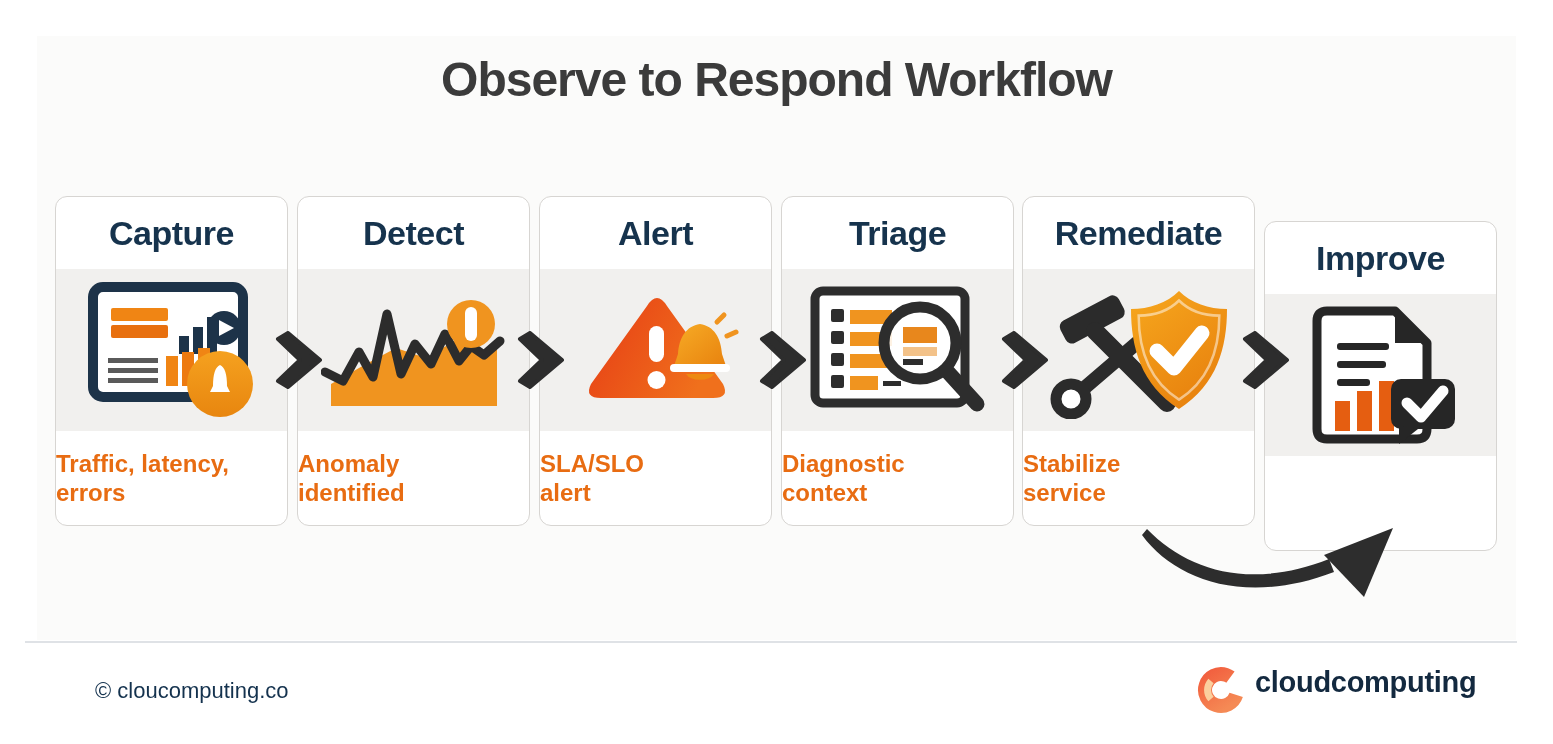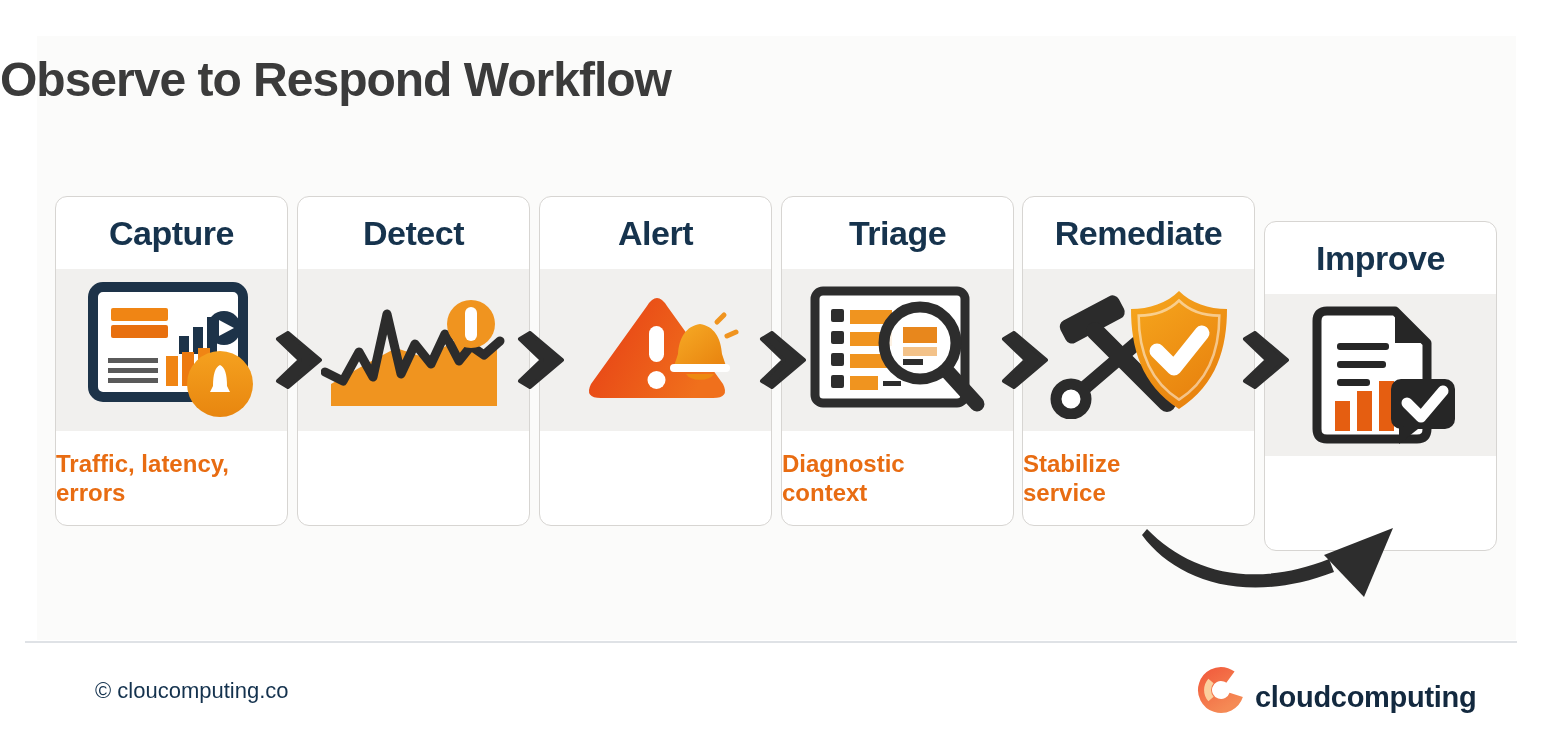--- a/index.html
+++ b/index.html
@@ -2,21 +2,21 @@
 <html><head>
 <meta charset="utf-8">
 <style>
   html,body{margin:0;padding:0;}
   body{
     width:1553px;height:744px;position:relative;background:#ffffff;
     font-family:"Liberation Sans", sans-serif;overflow:hidden;
   }
   .panel{position:absolute;left:37px;top:36px;width:1479px;height:604px;background:#fbfbfa;}
   .main-title{
-    position:absolute;left:0;top:52px;width:100%;text-align:left;
+    position:absolute;left:0;top:52px;width:100%;text-align:center;
     font-size:48px;font-weight:bold;color:#3b3b3b;letter-spacing:-1px;margin:0;
   }
   .card{
     position:absolute;top:196px;width:233px;height:330px;background:#ffffff;
     border:1.5px solid #d7d5d2;border-radius:12px;box-sizing:border-box;
     display:flex;flex-direction:column;overflow:hidden;
   }
   .card-title{
     height:72px;flex:0 0 72px;display:flex;align-items:center;justify-content:center;
     font-size:34px;font-weight:bold;color:#16334d;letter-spacing:-0.5px;
@@ -26,21 +26,21 @@
     display:flex;align-items:center;justify-content:center;
   }
   .card-caption{
     flex:1;display:flex;flex-direction:column;align-items:flex-start;justify-content:center;
     text-align:center;font-size:24px;font-weight:bold;color:#e86c12;line-height:29px;
   }
   .chevron{position:absolute;top:331px;width:50px;height:58px;z-index:6;}
   .curve-arrow{position:absolute;left:1120px;top:516px;width:290px;height:110px;}
   .divider{position:absolute;left:25px;top:641px;width:1492px;height:2px;background:#dfe2e6;}
   .copyright{position:absolute;left:95px;top:678px;font-size:22px;color:#14324e;}
-  .logo{position:absolute;left:1197px;top:666px;height:48px;display:flex;align-items:flex-end;}
+  .logo{position:absolute;left:1197px;top:666px;height:48px;display:flex;align-items:flex-start;}
   .logo-text{font-size:29px;font-weight:bold;color:#13293f;margin-left:10px;letter-spacing:-0.3px;}
 </style>
 </head>
 <body>
 
 <div class="panel"></div>
 
 <h1 class="main-title">Observe to Respond Workflow</h1>
 
 <div class="card" style="left:55px;">
@@ -80,20 +80,24 @@
 <div class="card" style="left:297px;">
   <div class="card-title">Detect</div>
   <div class="icon-band">
     <svg width="185" height="132" viewBox="0 0 185 132">
       <polygon points="10,100 45,80 75,64 105,74 135,56 160,72 176,64 176,122 10,122" fill="#F0941F"></polygon>
       <polyline points="4,88 22,97 38,68 52,93 66,30 80,90 94,60 110,80 124,50 138,77 150,62 163,71 179,57" fill="none" stroke="#2c2c2c" stroke-width="9" stroke-linejoin="round" stroke-linecap="round"></polyline>
       <circle cx="150" cy="40" r="24" fill="#F0941F"></circle>
       <rect x="144" y="23" width="12" height="34" rx="6" fill="#ffffff"></rect>
     </svg>
   </div>
+  <div class="card-caption">
+    <span>Anomaly</span>
+    <span>identified</span>
+  </div>
 </div>
 
 <div class="card" style="left:539px;">
   <div class="card-title">Alert</div>
   <div class="icon-band">
     <svg width="182" height="132" viewBox="0 0 182 132">
       <defs>
         <linearGradient id="triG" x1="0" y1="0" x2="1" y2="0.4">
           <stop offset="0" stop-color="#E63C15"></stop>
             <stop offset="1" stop-color="#F0701C"></stop>
@@ -107,20 +111,24 @@
       <rect x="84" y="42" width="15" height="36" rx="7.5" fill="#ffffff"></rect>
       <circle cx="91.5" cy="96" r="9" fill="#ffffff"></circle>
       <g transform="translate(105,28)">
         <path d="M47,10 L54,3" stroke="#F0941F" stroke-width="5" stroke-linecap="round"></path>
         <path d="M57,24 L66,20" stroke="#F0941F" stroke-width="5" stroke-linecap="round"></path>
         <path d="M30,12 C16,14 9,26 8,42 L4,54 H56 L52,42 C51,26 44,14 30,12 Z" fill="url(#bellG)"></path>
         <rect x="0" y="52" width="60" height="8" rx="4" fill="#ffffff"></rect>
         <path d="M16,62 A15,9 0 0 0 44,62 Z" fill="#ED8A12"></path>
       </g>
     </svg>
+  </div>
+  <div class="card-caption">
+    <span>SLA/SLO</span>
+    <span>alert</span>
   </div>
 </div>
 
 <div class="card" style="left:781px;">
   <div class="card-title">Triage</div>
   <div class="icon-band">
     <svg width="182" height="135" viewBox="0 0 182 135">
       <rect x="8" y="8" width="150" height="112" rx="8" fill="#ffffff" stroke="#2d2d2d" stroke-width="9"></rect>
       <rect x="24" y="26" width="13" height="13" rx="2" fill="#2d2d2d"></rect>
       <rect x="43" y="27" width="42" height="14" fill="#F0941F"></rect>

